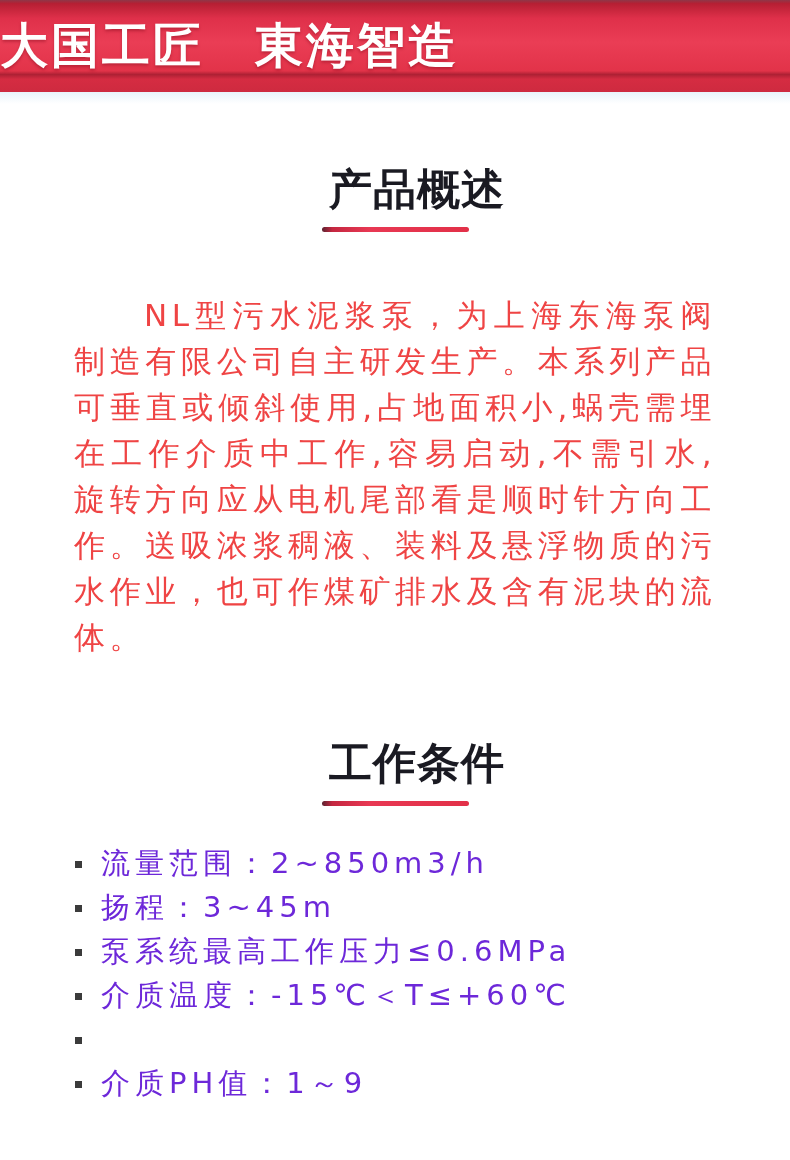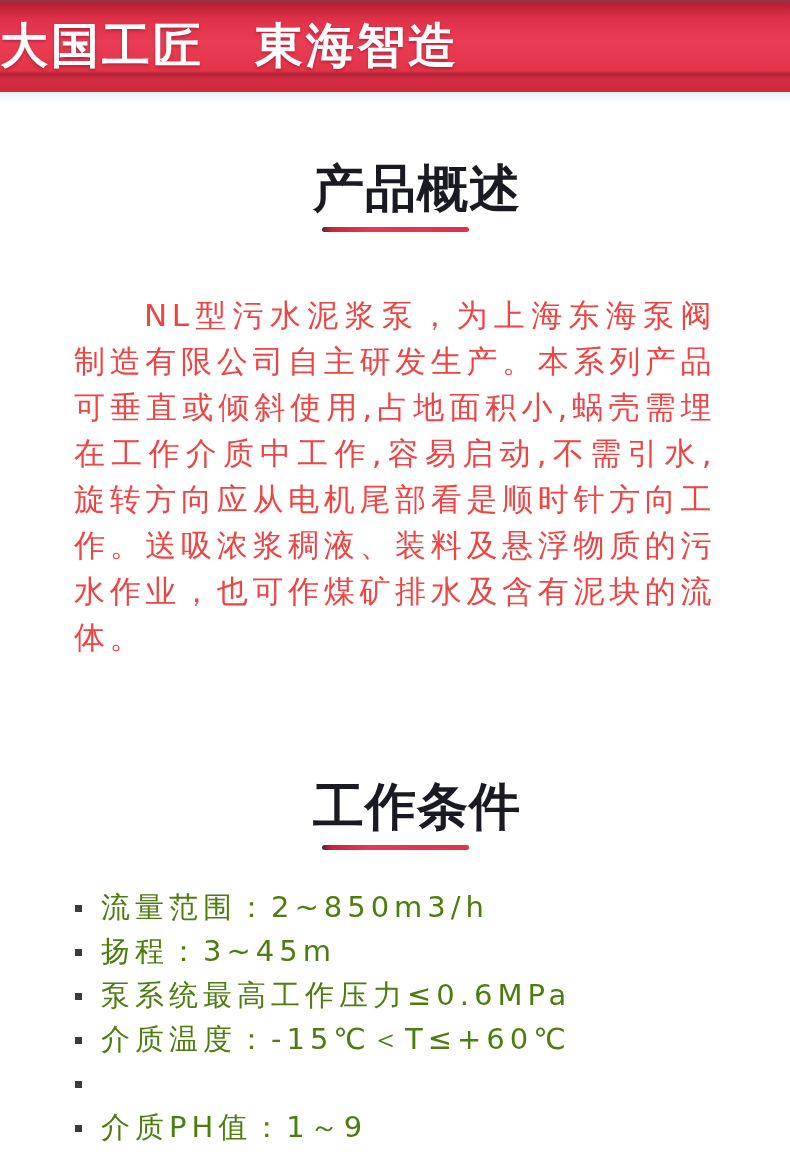--- a/index.html
+++ b/index.html
@@ -45,29 +45,29 @@
   .tint-strip {
     height: 12px;
     width: 100%;
     background: linear-gradient(180deg, #e9f3fa 0%, #ffffff 100%);
   }
 
   
   .section-title {
     margin: 0;
     text-align: center;
-    font-size: 51px;
+    font-size: 43px;
     line-height: 54px;
     font-weight: bold;
     letter-spacing: 1px;
     color: #1a1a22;
     padding-left: 44px;
   }
   .overview-sec .section-title { margin-top: 58px; }
-  .conditions-sec .section-title { margin-top: 120px; }
+  .conditions-sec .section-title { margin-top: 76px; }
   .title-underline {
     width: 147px;
     height: 5px;
     margin: 11px auto 0 auto;
     border-radius: 3px;
     background: linear-gradient(90deg,
       #5c2230 0%,
       #c42740 7%,
       #e83853 32%,
       #e23048 100%);
@@ -91,21 +91,21 @@
     margin: 36px auto 0 auto;
     padding: 0 0 0 5px;
     list-style: none;
   }
   .spec-item {
     display: flex;
     align-items: center;
     height: 44px;
     font-size: 29px;
     letter-spacing: 5px;
-    color: #4d7c0f;
+    color: #6d28d9;
     white-space: nowrap;
   }
   .bullet-square {
     flex: 0 0 auto;
     width: 7px;
     height: 7px;
     background: #3b3b3b;
     margin-right: 19px;
   }
 </style>

